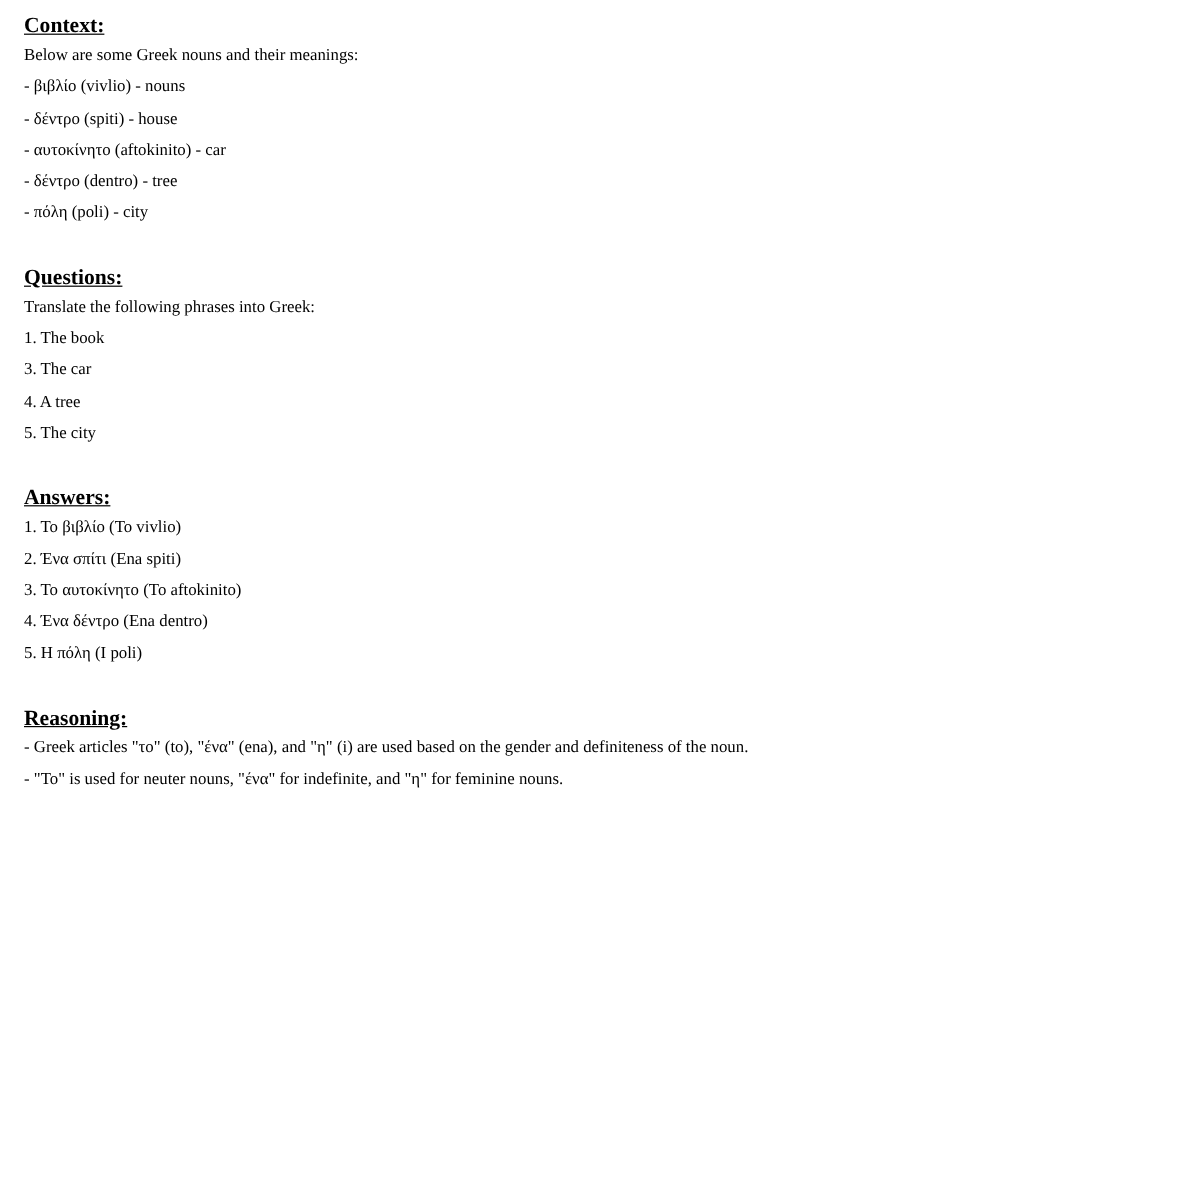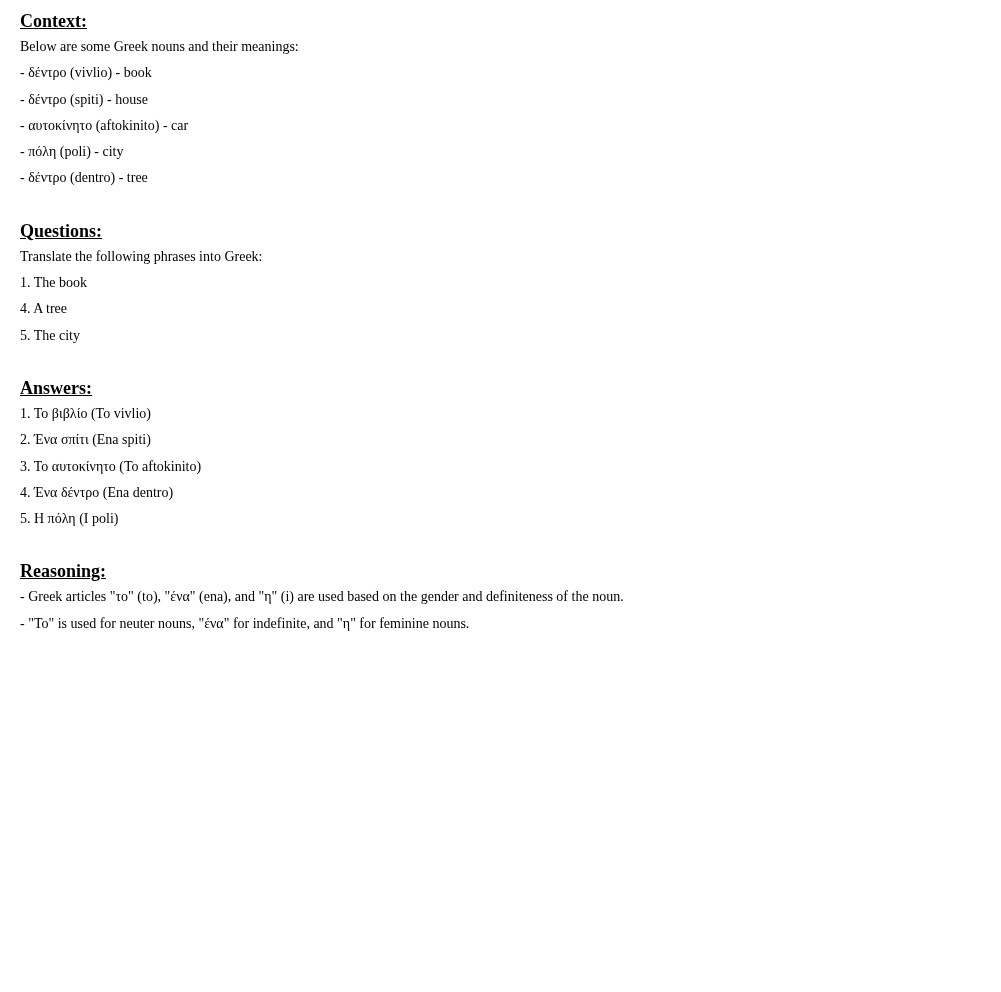--- a/index.html
+++ b/index.html
@@ -38,33 +38,34 @@
   }
 </style>
 </head>
 <body>
 
 <div class="page">
 
   <div class="section">
     <div class="heading">Context:</div>
     <div class="line">Below are some Greek nouns and their meanings:</div>
-    <div class="line">- δέντρο (vivlio) - book</div>
+    <div class="line">- βιβλίο (vivlio) - nouns</div>
     <div class="line">- δέντρο (spiti) - house</div>
     <div class="line">- αυτοκίνητο (aftokinito) - car</div>
+    <div class="line">- δέντρο (dentro) - tree</div>
     <div class="line">- πόλη (poli) - city</div>
-    <div class="line">- δέντρο (dentro) - tree</div>
   </div>
 
   <div class="spacer"></div>
 
   <div class="section">
     <div class="heading">Questions:</div>
     <div class="line">Translate the following phrases into Greek:</div>
     <div class="line">1. The book</div>
+    <div class="line">3. The car</div>
     <div class="line">4. A tree</div>
     <div class="line">5. The city</div>
   </div>
 
   <div class="spacer"></div>
 
   <div class="section">
     <div class="heading">Answers:</div>
     <div class="line">1. Το βιβλίο (To vivlio)</div>
     <div class="line">2. Ένα σπίτι (Ena spiti)</div>

